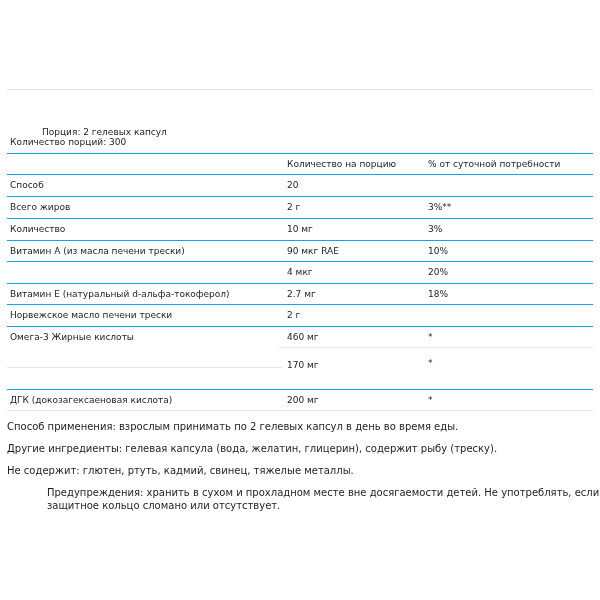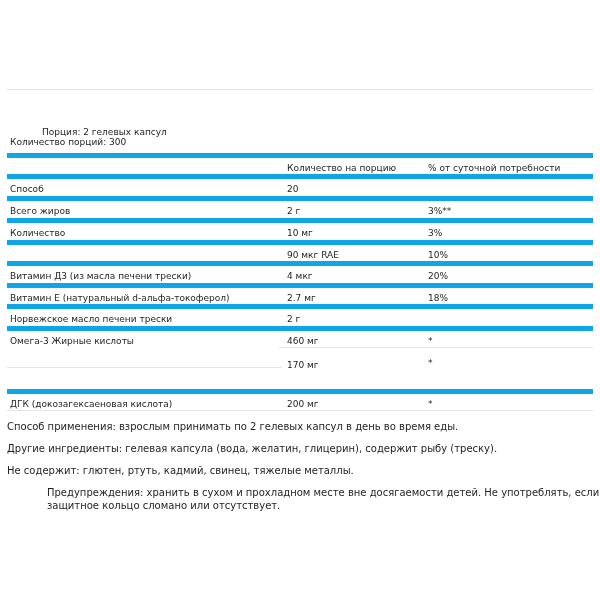--- a/index.html
+++ b/index.html
@@ -28,21 +28,21 @@
     .meta {
       position: absolute;
       left: 10px;
       white-space: nowrap;
     }
     .row {
       position: absolute;
       left: 7px;
       width: 586px;
       height: 21px;
-      border-top: 5px solid #0ea5e9;
+      border-top: 1px solid #0ea5e9;
     }
     .cell {
       position: absolute;
       top: 0;
       height: 21px;
       line-height: 21px;
       white-space: nowrap;
     }
     .c1 { left: 3px; }
     .c2 { left: 280px; }
@@ -117,25 +117,25 @@
     <span class="cell c1">Всего жиров</span>
     <span class="cell c2">2 г</span>
     <span class="cell c3">3%**</span>
   </div>
   <div class="row" style="top:218px;">
     <span class="cell c1">Количество</span>
     <span class="cell c2">10 мг</span>
     <span class="cell c3">3%</span>
   </div>
   <div class="row" style="top:240px;">
+    <span class="cell c1">Витамин А (из масла печени трески)</span>
     <span class="cell c2">90 мкг RAE</span>
     <span class="cell c3">10%</span>
   </div>
   <div class="row" style="top:261px;">
-    <span class="cell c1">Витамин Д3 (из масла печени трески)</span>
     <span class="cell c2">4 мкг</span>
     <span class="cell c3">20%</span>
   </div>
   <div class="row" style="top:283px;">
     <span class="cell c1">Витамин Е (натуральный d-альфа-токоферол)</span>
     <span class="cell c2">2.7 мг</span>
     <span class="cell c3">18%</span>
   </div>
   <div class="row" style="top:304px;">
     <span class="cell c1">Норвежское масло печени трески</span>

